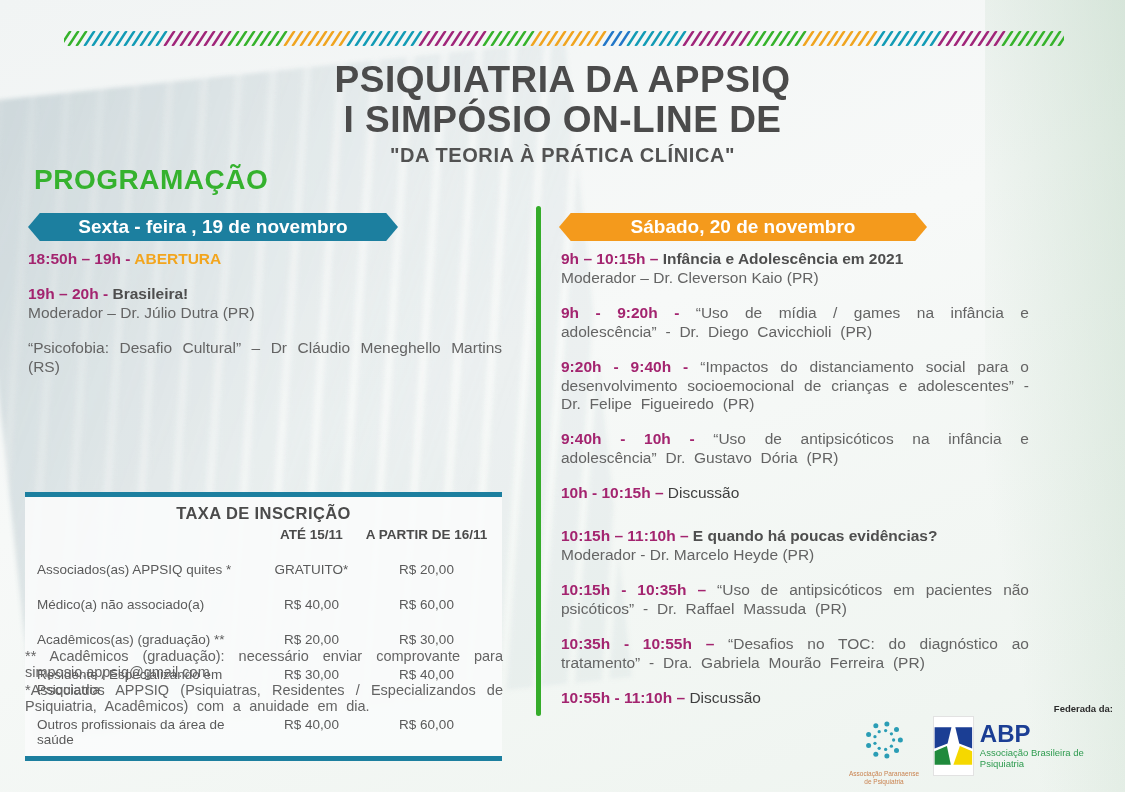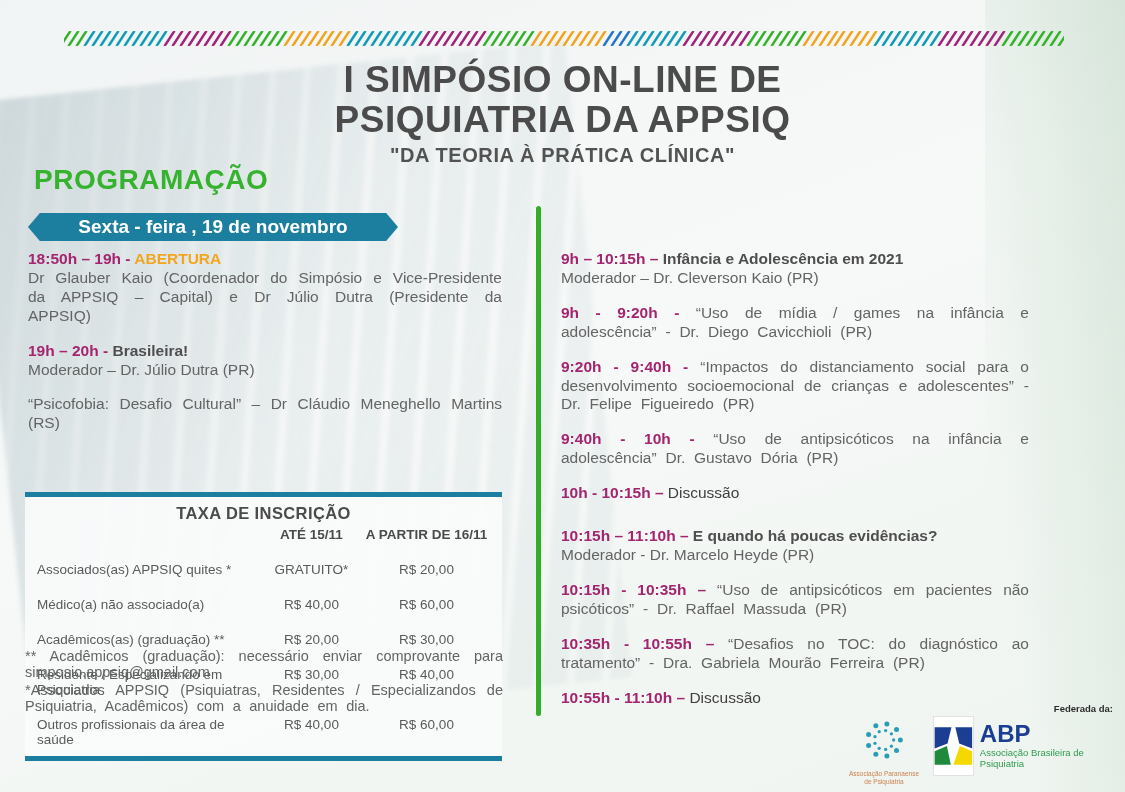--- a/index.html
+++ b/index.html
@@ -221,34 +221,34 @@
       <span class="slash" style="background: rgb(53, 178, 43);"></span>
       <span class="slash" style="background: rgb(53, 178, 43);"></span>
       <span class="slash" style="background: rgb(53, 178, 43);"></span>
       <span class="slash" style="background: rgb(53, 178, 43);"></span>
       <span class="slash" style="background: rgb(53, 178, 43);"></span>
       <span class="slash" style="background: rgb(53, 178, 43);"></span>
       <span class="slash" style="background: rgb(53, 178, 43);"></span>
     </div>
 
   <div class="title-wrap">
+    <div class="title">PSIQUIATRIA DA APPSIQ</div>
     <div class="title">I SIMPÓSIO ON-LINE DE</div>
-    <div class="title">PSIQUIATRIA DA APPSIQ</div>
     <div class="subtitle">"DA TEORIA À PRÁTICA CLÍNICA"</div>
   </div>
 
   <div class="prog">PROGRAMAÇÃO</div>
 
   <div class="banner banner-left">Sexta - feira , 19 de novembro</div>
+  <div class="banner banner-right">Sábado, 20 de novembro</div>
   <div class="divider"></div>
 
   <div class="col col-left" id="friday-list">
       <div class="sched-item">
         <p class="sched-line"><span class="t">18:50h – 19h - </span><span class="tt-orange">ABERTURA</span></p>
-        <p class="sched-line body justify">Dr Glauber Kaio (Coordenador do Simpósio e Vice-Presidente da APPSIQ – Capital) e Dr Júlio Dutra (Presidente da APPSIQ)</p>
       </div>
       <div class="sched-item gap-sm">
         <p class="sched-line"><span class="t">19h – 20h - </span><span class="tt-dark">Brasileira!</span></p>
         <p class="sched-line body">Moderador – Dr. Júlio Dutra (PR)</p>
       </div>
       <div class="sched-item gap-sm">
         <p class="sched-line body justify">“Psicofobia: Desafio Cultural” – Dr Cláudio Meneghello Martins (RS)</p>
       </div>
     </div>
   <div class="col col-right" id="saturday-list">

